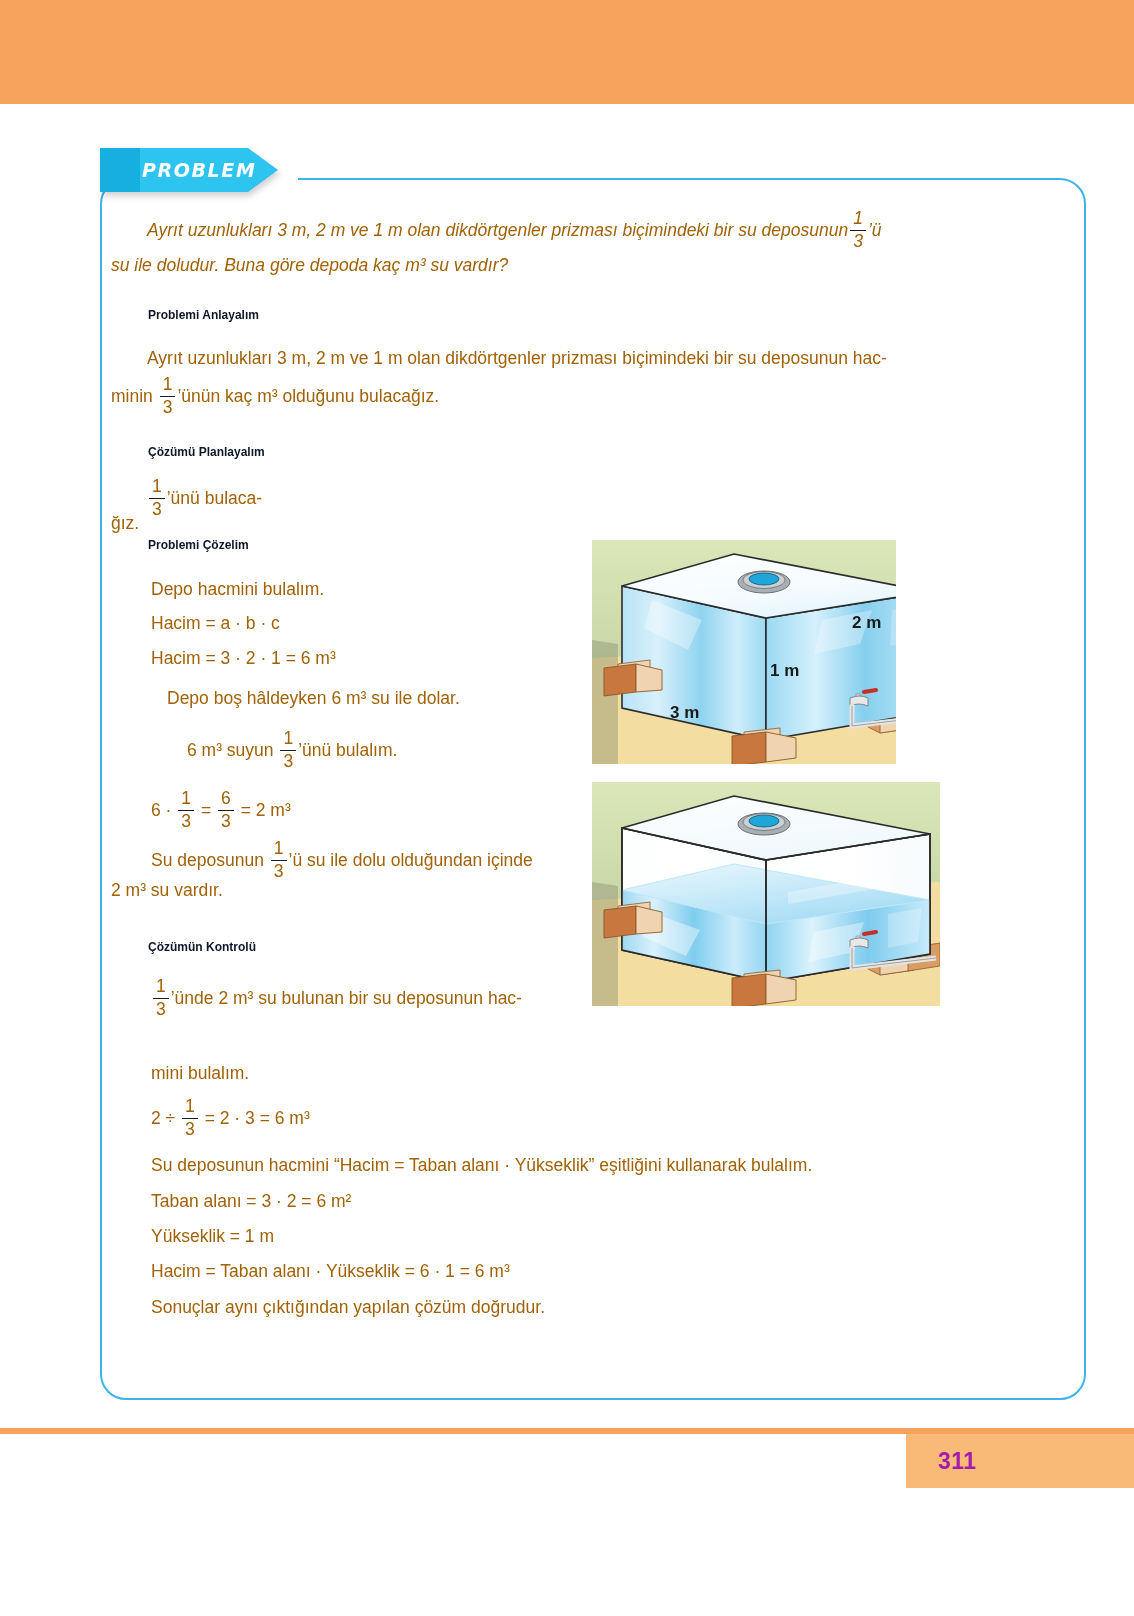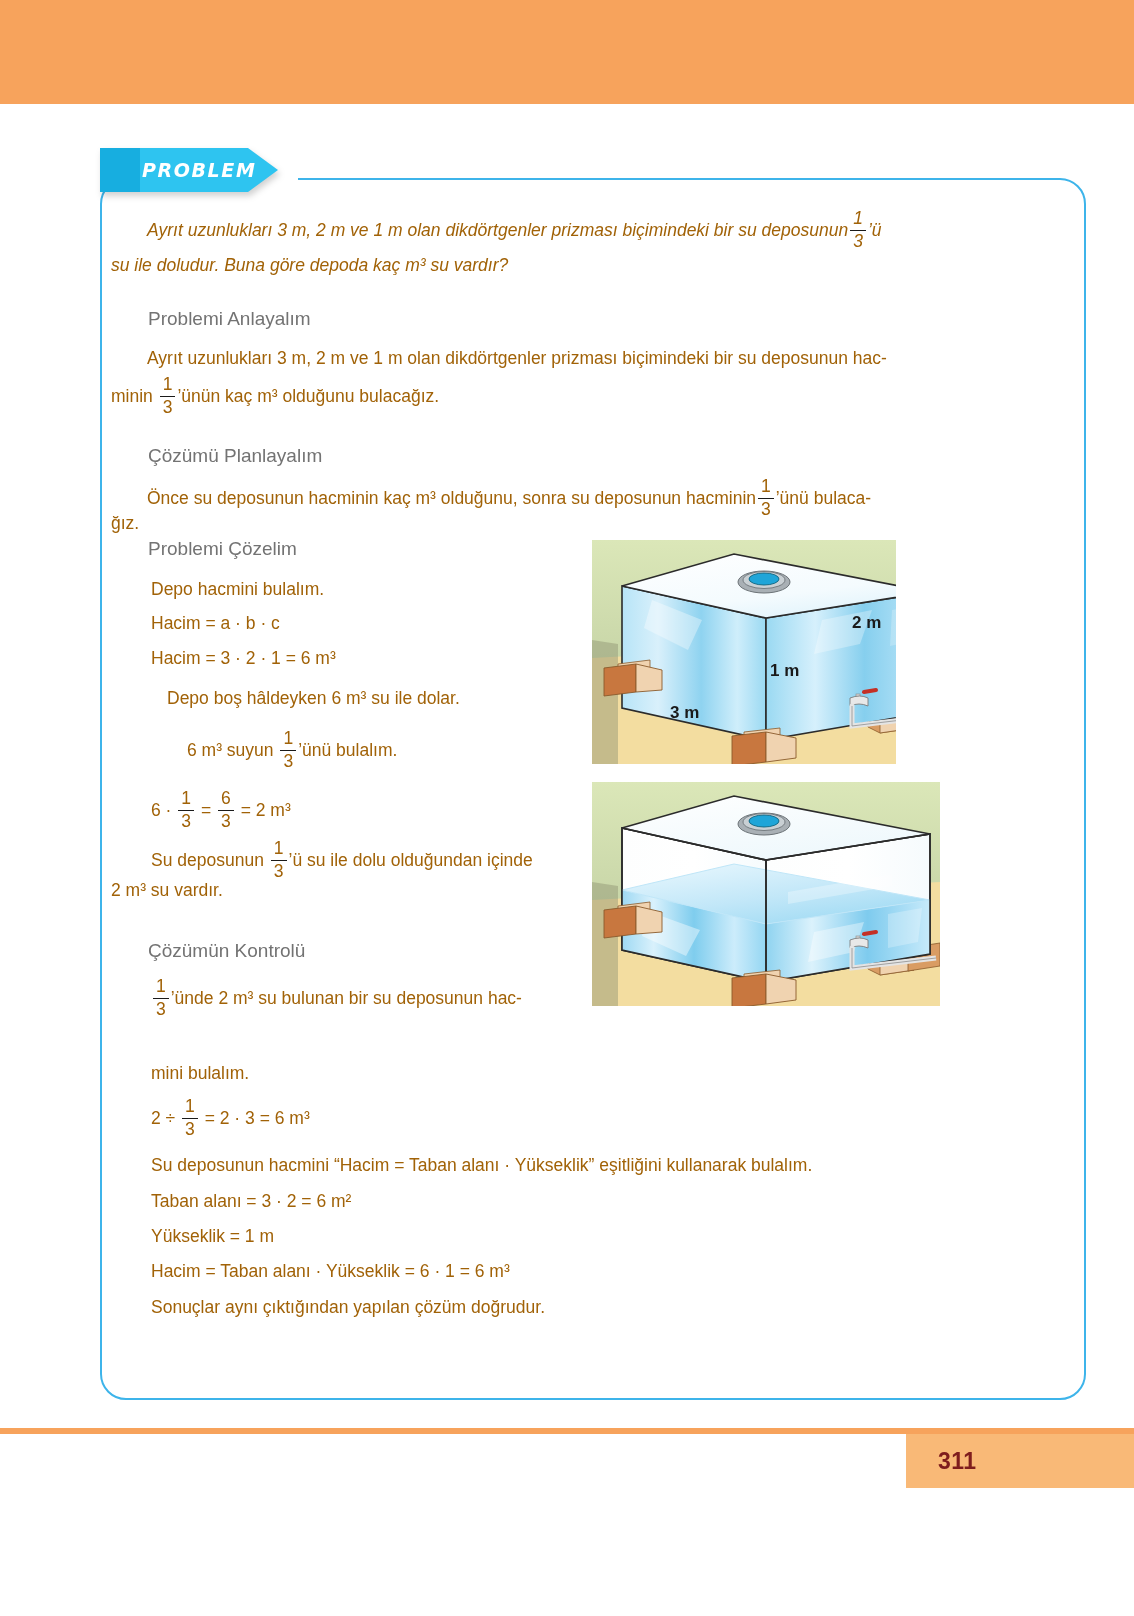--- a/index.html
+++ b/index.html
@@ -31,21 +31,21 @@
     position: absolute;
     left: 906px; top: 1434px;
     width: 228px; height: 54px;
     background: #f9b977;
   }
   .page-num {
     position: absolute;
     left: 938px; top: 1448px;
     font-size: 23px;
     font-weight: bold;
-    color: #7f1d1d;
+    color: #a21caf;
     letter-spacing: 0.5px;
   }
   
   .frame {
     position: absolute;
     left: 100px; top: 178px;
     width: 986px; height: 1222px;
     border: 2px solid #3db4ea;
     border-radius: 26px;
     box-sizing: border-box;
@@ -92,23 +92,23 @@
   .txt {
     position: absolute;
     color: #a16207;
     font-size: 17.5px;
     line-height: 30px;
     white-space: nowrap;
   }
   .italic { font-style: italic; }
   .green-head {
     position: absolute;
-    color: #737373;
-    font-weight: normal;
-    font-size: 19px;
+    color: #0f172a;
+    font-weight: bold;
+    font-size: 12px;
     white-space: nowrap;
   }
   
   .frac {
     display: inline-block;
     vertical-align: -0.58em;
     text-align: center;
     margin: 0 2px;
     font-size: 17.5px;
     line-height: 1.0;
@@ -147,21 +147,21 @@
 
 <div class="green-head" style="left:148px; top:308px;">Problemi Anlayalım</div>
 <div class="txt" style="left:147px; top:343px;">Ayrıt uzunlukları 3 m, 2 m ve 1 m olan dikdörtgenler prizması biçimindeki bir su deposunun hac-</div>
 <div class="txt" style="left:111px; top:376px;">
   <span>minin</span>
   <span class="frac"><span class="num">1</span><span class="bar"></span><span class="den">3</span></span><span>’ünün  kaç m³ olduğunu bulacağız.</span>
 </div>
 
 <div class="green-head" style="left:148px; top:445px;">Çözümü Planlayalım</div>
 <div class="txt" style="left:147px; top:478px;">
-  <span>Önce su deposunun hacminin kaç m³ olduğunu, sonra su deposunun hacminin</span><span class="frac"><span class="num">1</span><span class="bar"></span><span class="den">3</span></span><span>’ünü bulaca-</span>
+  <span class="frac"><span class="num">1</span><span class="bar"></span><span class="den">3</span></span><span>’ünü bulaca-</span>
 </div>
 <div class="txt" style="left:111px; top:508px;">ğız.</div>
 
 <div class="green-head" style="left:148px; top:538px;">Problemi Çözelim</div>
 <div class="txt" style="left:151px; top:574px;">Depo hacmini bulalım.</div>
 <div class="txt" style="left:151px; top:608px;">Hacim = a · b · c</div>
 <div class="txt" style="left:151px; top:643px;">Hacim = 3 · 2 · 1 = 6 m³</div>
 <div class="txt" style="left:167px; top:683px;">Depo boş hâldeyken 6 m³ su ile dolar.</div>
 
 <div class="txt" style="left:151px; top:730px;margin-left:36px;">

